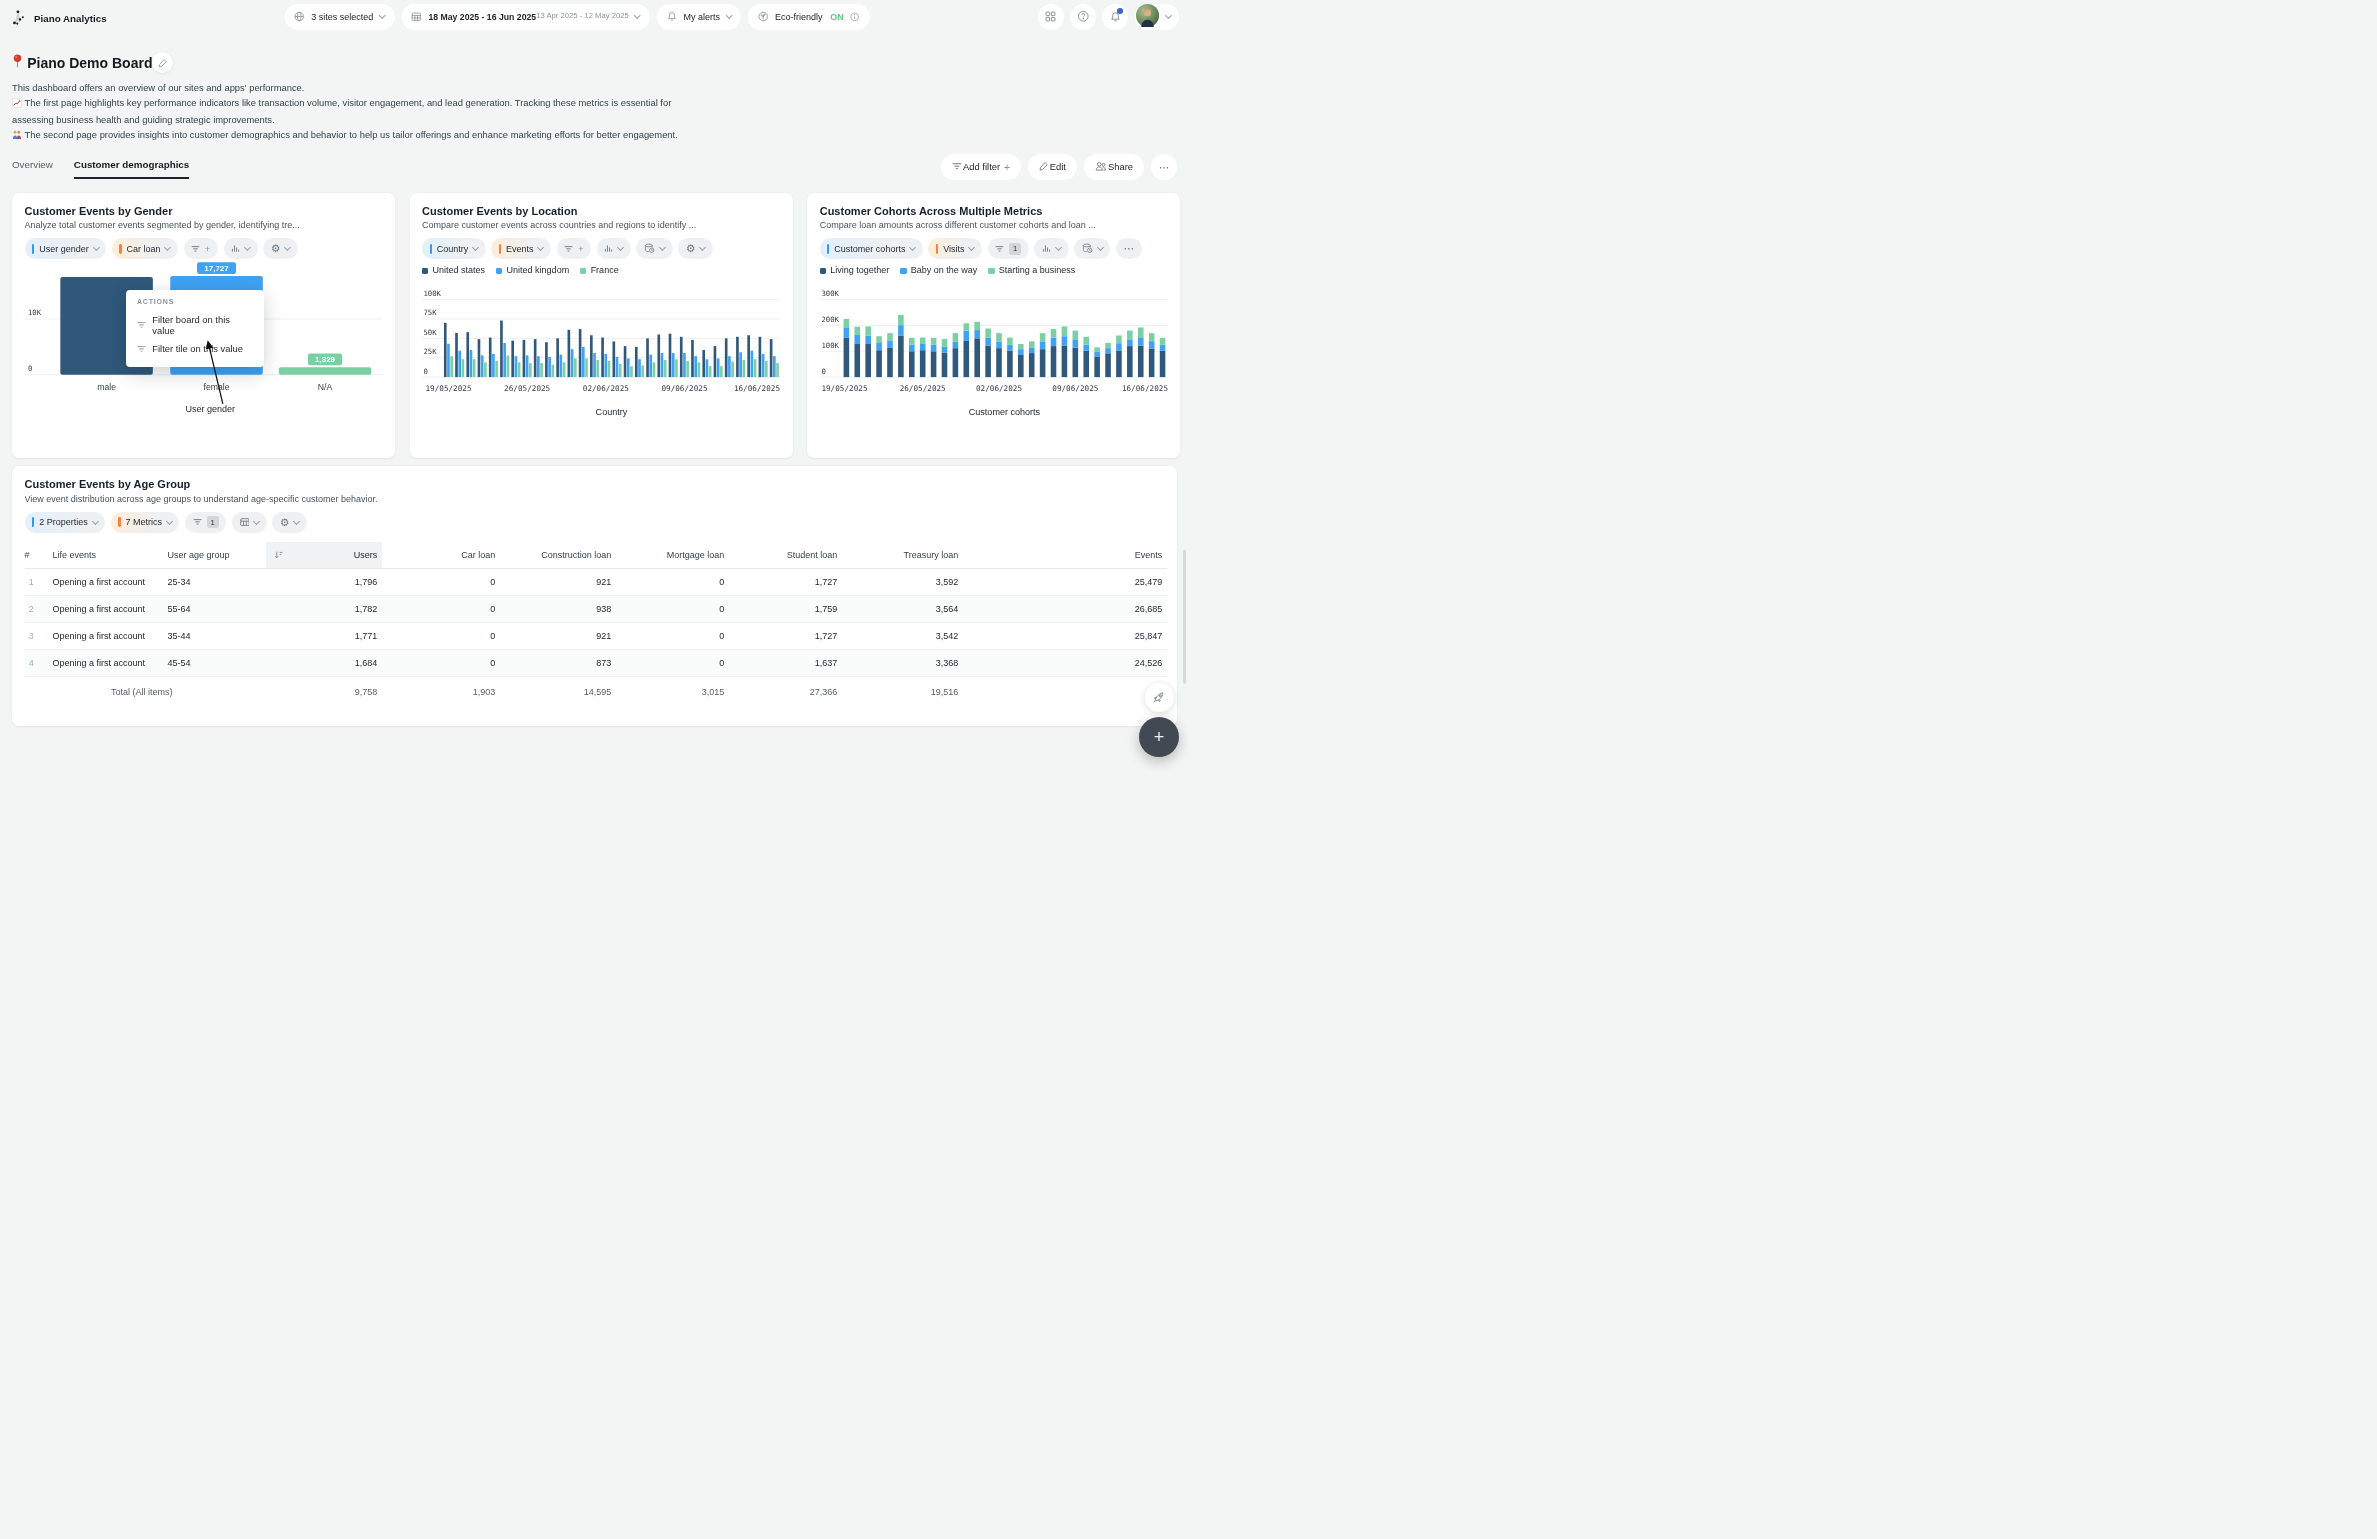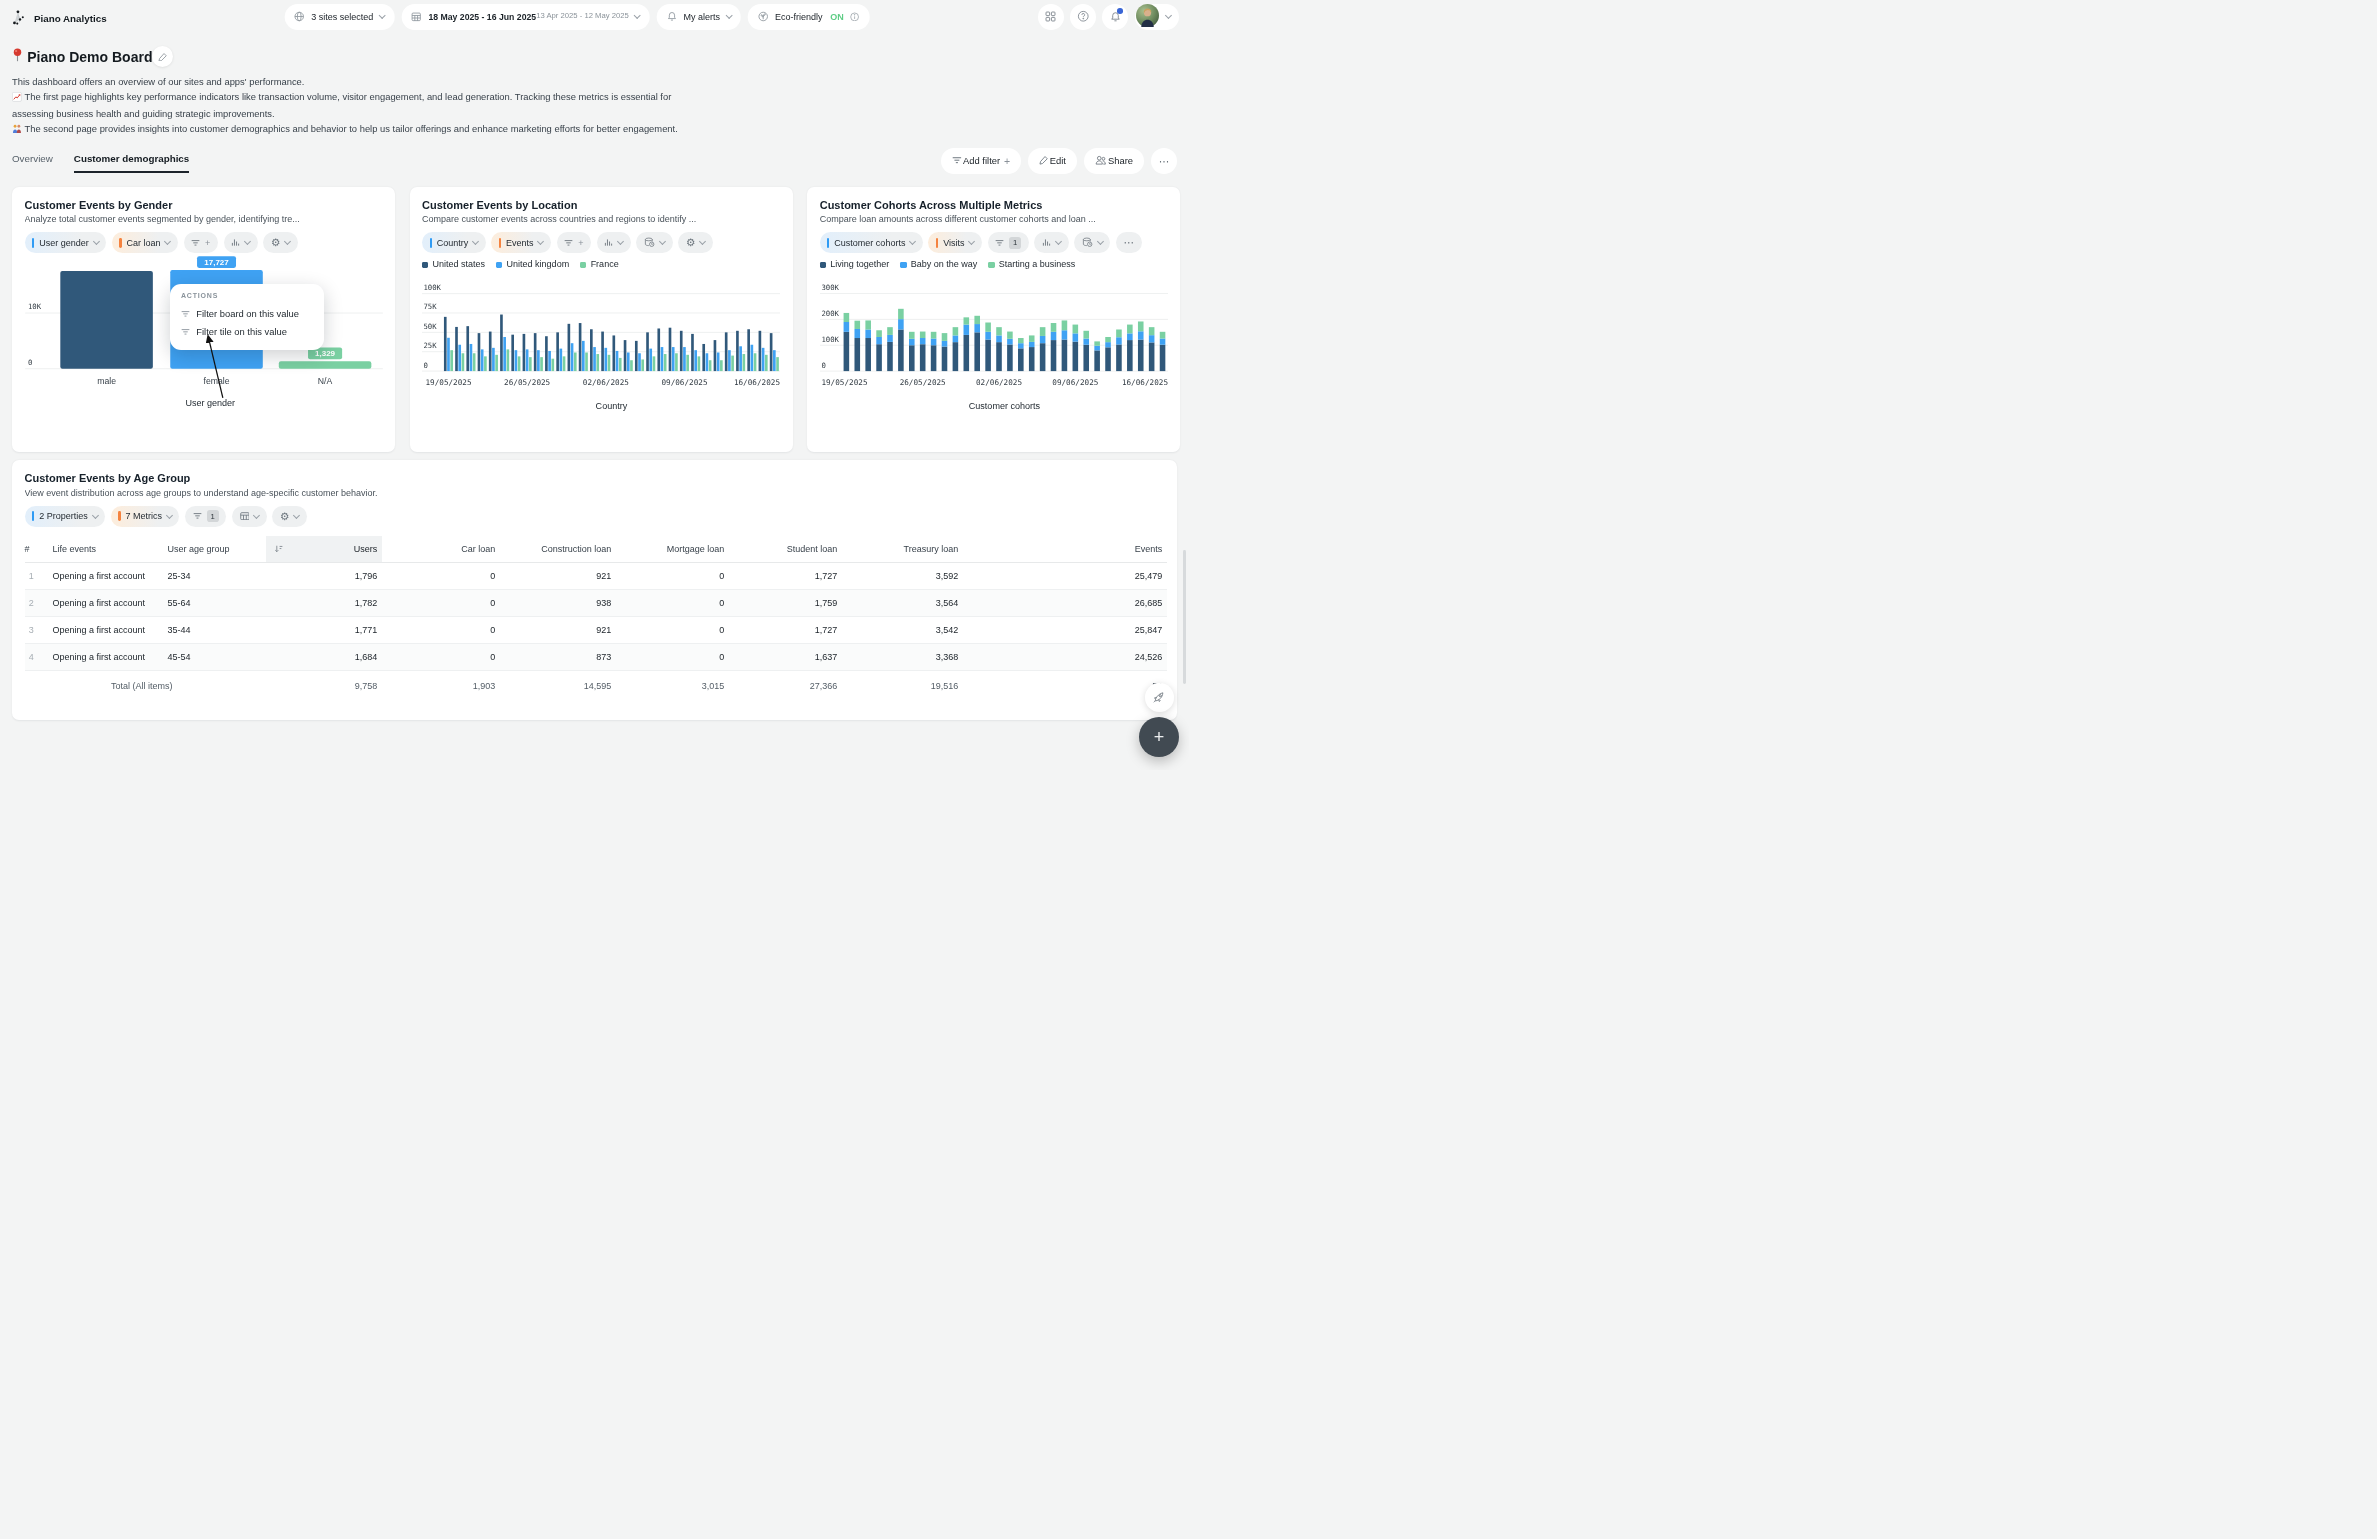--- a/index.html
+++ b/index.html
@@ -15,21 +15,21 @@
   .date-primary { font-size:8.7px; font-weight:700; color:#1b2228; }
   .date-secondary { font-size:7.7px; color:#8b939a; }
   .eco-on { color:#5ecd85; font-weight:700; margin-left:1.4px; }
   .topbar-right { position:absolute; right:9.8px; top:3.5px; display:flex; gap:6.3px; align-items:center; }
   .iconbtn { width:26px; height:26px; border-radius:50%; background:#fff; display:inline-flex; align-items:center; justify-content:center; color:#7a828a; position:relative; }
   .iconbtn .dot { position:absolute; top:4.9px; right:5.6px; width:5.6px; height:5.6px; border-radius:50%; background:#3965d5; }
   .avatar-wrap { background:#fff; border-radius:696px; height:26px; display:flex; align-items:center; gap:7px; padding:0 8.4px 0 1.4px; }
   .glyph { font-size:10.5px; color:#6b747c; line-height:1; }
 
   .main { padding:0 12px; }
-  .title-row { margin-top:14px; display:flex; align-items:center; }
+  .title-row { margin-top:20px; display:flex; align-items:center; }
   .page-title { font-size:14px; font-weight:700; color:#141a1f; display:flex; align-items:center; gap:4.2px; }
   .edit-circle { width:21px; height:21px; border-radius:50%; background:#fff; box-shadow:0 0.7px 2.8px rgba(0,0,0,.10); display:inline-flex; align-items:center; justify-content:center; color:#8b939a; }
   .desc { margin-top:7px; max-width:690px; font-size:9.4px; line-height:15.3px; color:#39424b; }
   .desc p { margin:0; }
   .desc .emj { display:inline-block; vertical-align:-1.4px; margin-right:2.8px; }
 
   .tabs-row { margin-top:9.8px; display:flex; align-items:center; }
   .tab { font-size:9.8px; color:#57616a; padding:4.2px 0 7.7px 0; margin-right:21px; border-bottom:2.1px solid transparent; cursor:pointer; }
   .tab.active { color:#141b21; font-weight:700; border-bottom-color:#1c242b; }
   .tab-actions { margin-left:auto; display:flex; gap:7px; align-items:center; }
@@ -54,21 +54,21 @@
 
   .legend { margin-top:6.3px; display:flex; gap:11px; align-items:center; font-size:9px; color:#252c33; }
   .legend .sw { width:6.3px; height:6.3px; border-radius:1.4px; display:inline-block; margin-right:4.2px; vertical-align:-0.7px; }
   .chartwrap { margin-top:2.8px; }
   svg text.tick { font-family:"DejaVu Sans Mono",monospace; font-size:10.5px; fill:#343d45; }
   svg text.xdate { font-family:"DejaVu Sans Mono",monospace; font-size:11px; fill:#343d45; }
   svg text.xcat { font-family:"Liberation Sans",sans-serif; font-size:12.5px; fill:#39424b; }
   svg text.xtitle { font-family:"Liberation Sans",sans-serif; font-size:13px; fill:#232b32; }
   svg text.badge { font-family:"Liberation Sans",sans-serif; font-size:11.5px; font-weight:700; fill:#fff; }
 
-  .tooltip { position:absolute; left:114px; top:97px; width:154px; background:#fff; border-radius:11px; box-shadow:0 5.6px 19.5px rgba(10,20,30,.20); padding:7.7px 11px 9px 11px; z-index:6;margin-left:44px; }
+  .tooltip { position:absolute; left:114px; top:97px; width:138px; background:#fff; border-radius:4px; box-shadow:0 5.6px 19.5px rgba(10,20,30,.20); padding:7.7px 11px 9px 11px; z-index:6; }
   .tooltip .tt-header { font-size:7px; letter-spacing:0.8px; color:#8a939b; font-weight:700; margin-bottom:6.3px; }
   .tooltip .tt-item { display:flex; align-items:center; gap:6.3px; font-size:9.4px; color:#1d252c; padding:3.5px 0; cursor:pointer; }
   .cursor-arrow { position:absolute; left:187px; top:144px; z-index:7; }
 
   .table-card { margin-top:8.4px; background:#fff; border-radius:7px; padding:12px 12.5px 0 12.5px; height:260px; box-shadow:0 0.7px 2.1px rgba(20,30,40,.07); position:relative; }
   table.data { width:1140px; table-layout:fixed; border-collapse:collapse; margin-top:9.8px; font-size:9px; }
   table.data th { font-weight:400; color:#39424b; text-align:right; height:26.5px; padding:0 4.2px 0 0; border-bottom:0.7px solid #e7e9ea; position:relative; }
   table.data th.left { text-align:left; padding-left:0; }
   table.data th.sorted { background:#f0f2f3; color:#20262c; }
   table.data th.sorted .sort-ic { position:absolute; left:8.4px; top:7.7px; }

